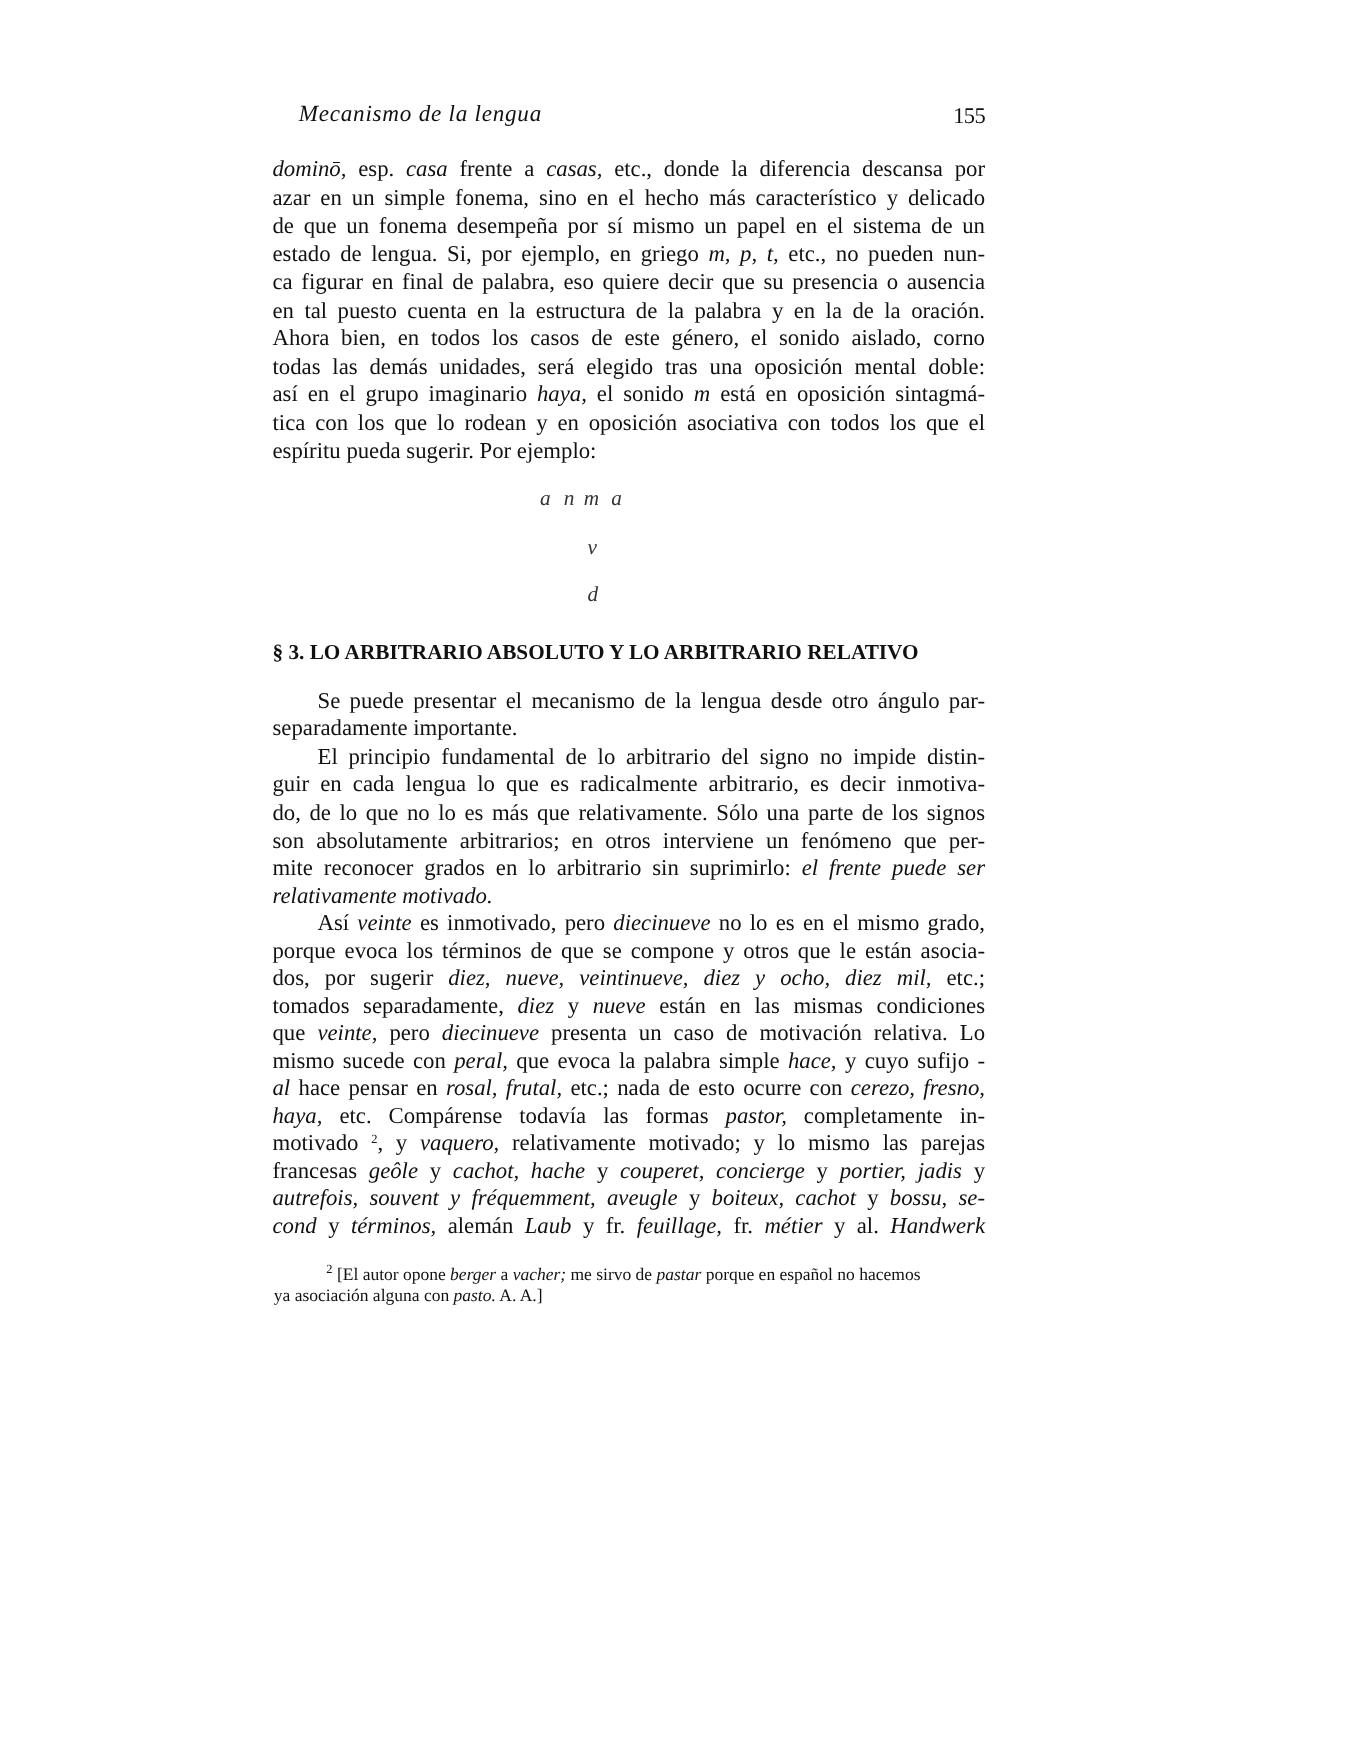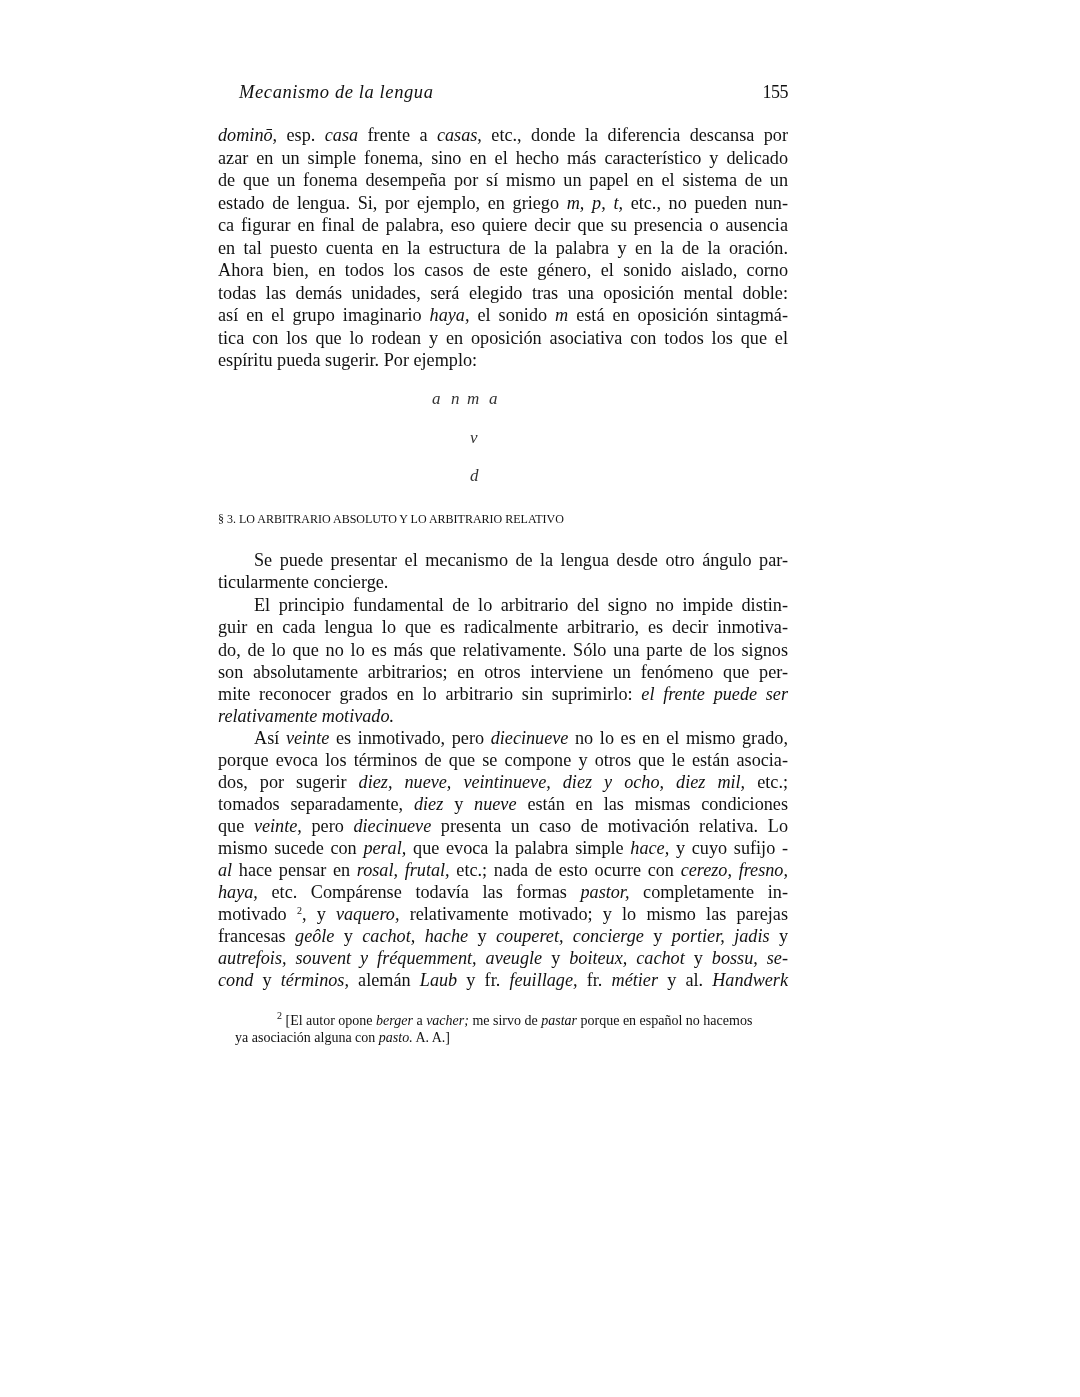--- a/index.html
+++ b/index.html
@@ -71,27 +71,28 @@
     .diag-letter {
       position: absolute;
       font-style: italic;
       font-size: 17px;
       color: #333333;
     }
     .section-heading {
       position: absolute;
       left: 218px;
       top: 512px;
-      font-size: 12px;
+      font-size: 17px;
       letter-spacing: 0px;
       white-space: nowrap;
+      font-weight: bold;
     }
     .footnote {
       position: absolute;
-      left: 235px;
+      left: 219px;
       width: 568px;
       font-size: 14px;
       line-height: 17px;
       white-space: nowrap;
     }
     .footnote.first {
       padding-left: 42px;
       width: 526px;
     }
     .footnote sup, .line sup {
@@ -131,21 +132,21 @@
     <span class="diag-letter" style="left:467px; top:389px">m</span>
     <span class="diag-letter" style="left:489px; top:389px">a</span>
     <span class="diag-letter" style="left:470px; top:428px">v</span>
     <span class="diag-letter" style="left:470px; top:466px">d</span>
   </div>
 
   <div class="section-heading">§ 3. LO ARBITRARIO ABSOLUTO Y LO ARBITRARIO RELATIVO</div>
 
   <div>
     <div class="line indent" style="top:549px"><span>Se puede presentar el mecanismo de la lengua desde otro ángulo par-</span></div>
-    <div class="line last" style="top:571px"><span>ticularmente concierge.</span></div>
+    <div class="line last" style="top:571px"><span>separadamente importante.</span></div>
   </div>
 
   <div>
     <div class="line indent" style="top:594px"><span>El principio fundamental de lo arbitrario del signo no impide distin-</span></div>
     <div class="line" style="top:616px"><span>guir en cada lengua lo que es radicalmente arbitrario, es decir inmotiva-</span></div>
     <div class="line" style="top:639px"><span>do, de lo que no lo es más que relativamente. Sólo una parte de los signos</span></div>
     <div class="line" style="top:661px"><span>son absolutamente arbitrarios; en otros interviene un fenómeno que per-</span></div>
     <div class="line" style="top:683px"><span>mite reconocer grados en lo arbitrario sin suprimirlo: </span><i>el frente puede ser</i></div>
     <div class="line last" style="top:705px"><span></span><i>relativamente motivado.</i></div>
   </div>

